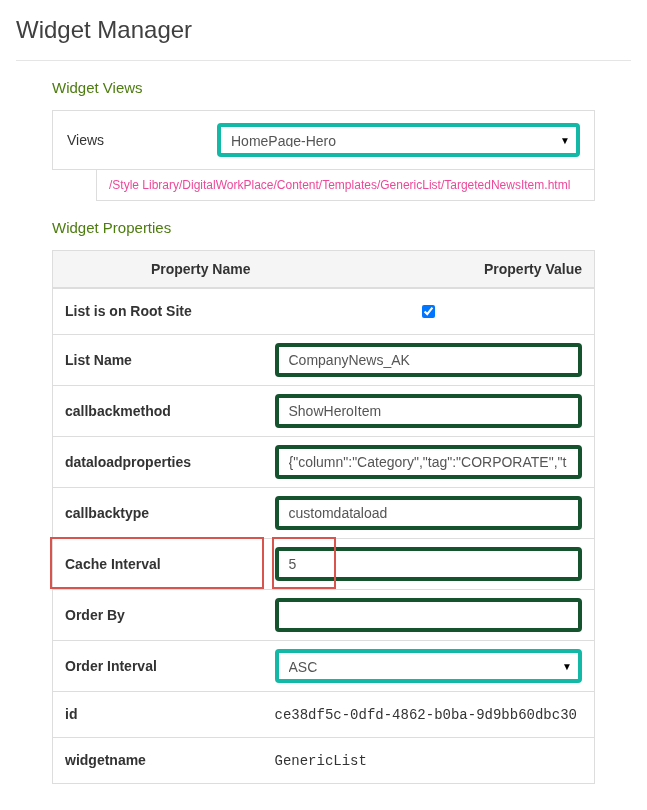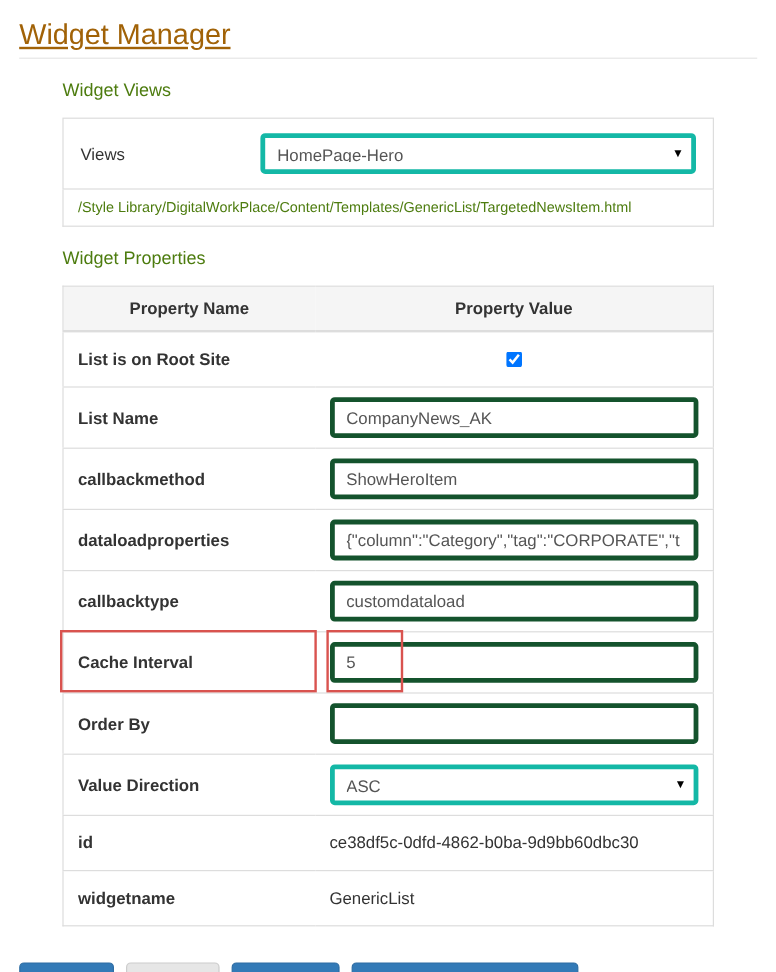--- a/index.html
+++ b/index.html
@@ -8,25 +8,24 @@
     padding: 16px;
     font-family: "Helvetica Neue", Helvetica, Arial, sans-serif;
     font-size: 14px;
     color: #333;
     background: #fff;
     width: 647px;
   }
   h1.page-title {
     font-size: 24px;
     font-weight: 400;
-    color: #a16207;
+    color: #404040;
     margin: 0 0 8px 0;
-    padding-bottom: 4px;
+    padding-bottom: 16px;
     border-bottom: 1px solid #e5e5e5;
-    text-decoration: underline;
   }
   .section {
     padding: 0 36px;
     margin-top: 18px;
   }
   .section-label {
     font-size: 15px;
     color: #4d7c0f;
     margin: 0 0 14px 0;
     font-weight: 400;
@@ -66,34 +65,35 @@
     transform: translateY(-50%);
     pointer-events: none;
     font-size: 10px;
     color: #000;
   }
   .path-box {
     border: 1px solid #ddd;
     border-top: none;
     padding: 8px 12px;
     font-size: 12px;
-    color: #4d7c0f;
+    color: #ec4899;
     word-break: break-all;
+    margin-left: 44px;
   }
   table.props {
     width: 100%;
     border-collapse: collapse;
     border: 1px solid #ddd;
     margin-bottom: 20px;
   }
   table.props th {
     background: #f5f5f5;
     border-bottom: 2px solid #ddd;
     padding: 10px 12px;
-    text-align: center;
+    text-align: right;
     font-weight: 700;
     font-size: 14px;
   }
   table.props td {
     border-top: 1px solid #ddd;
     padding: 8px 12px;
     vertical-align: middle;
     height: 46px;
   }
   table.props td.pname {
@@ -107,20 +107,21 @@
     padding: 6px 10px;
     border: 4px solid #14532d;
     border-radius: 4px;
     font-size: 14px;
     color: #555;
     background: #fff;
   }
   .readonly-val {
     font-size: 14px;
     color: #333;
+    font-family: Liberation Mono, monospace;
   }
   .checkbox-cell { text-align: center; }
   input[type="checkbox"] {
     width: 13px;
     height: 13px;
   }
   td.highlight-name {
     position: relative;
   }
   td.highlight-name::after {
@@ -226,21 +227,21 @@
       </tr>
       <tr>
         <td class="pname highlight-name">Cache Interval</td>
         <td class="highlight-val"><input class="text-input" value="5" style=""></td>
       </tr>
       <tr>
         <td class="pname">Order By</td>
         <td><input class="text-input" value="" style=""></td>
       </tr>
       <tr>
-        <td class="pname">Value Direction</td>
+        <td class="pname">Order Interval</td>
         <td>
           <div class="select-wrap">
             <select>
               <option>ASC</option>
             </select>
             <span class="select-caret">▼</span>
           </div>
         </td>
       </tr>
       <tr>

